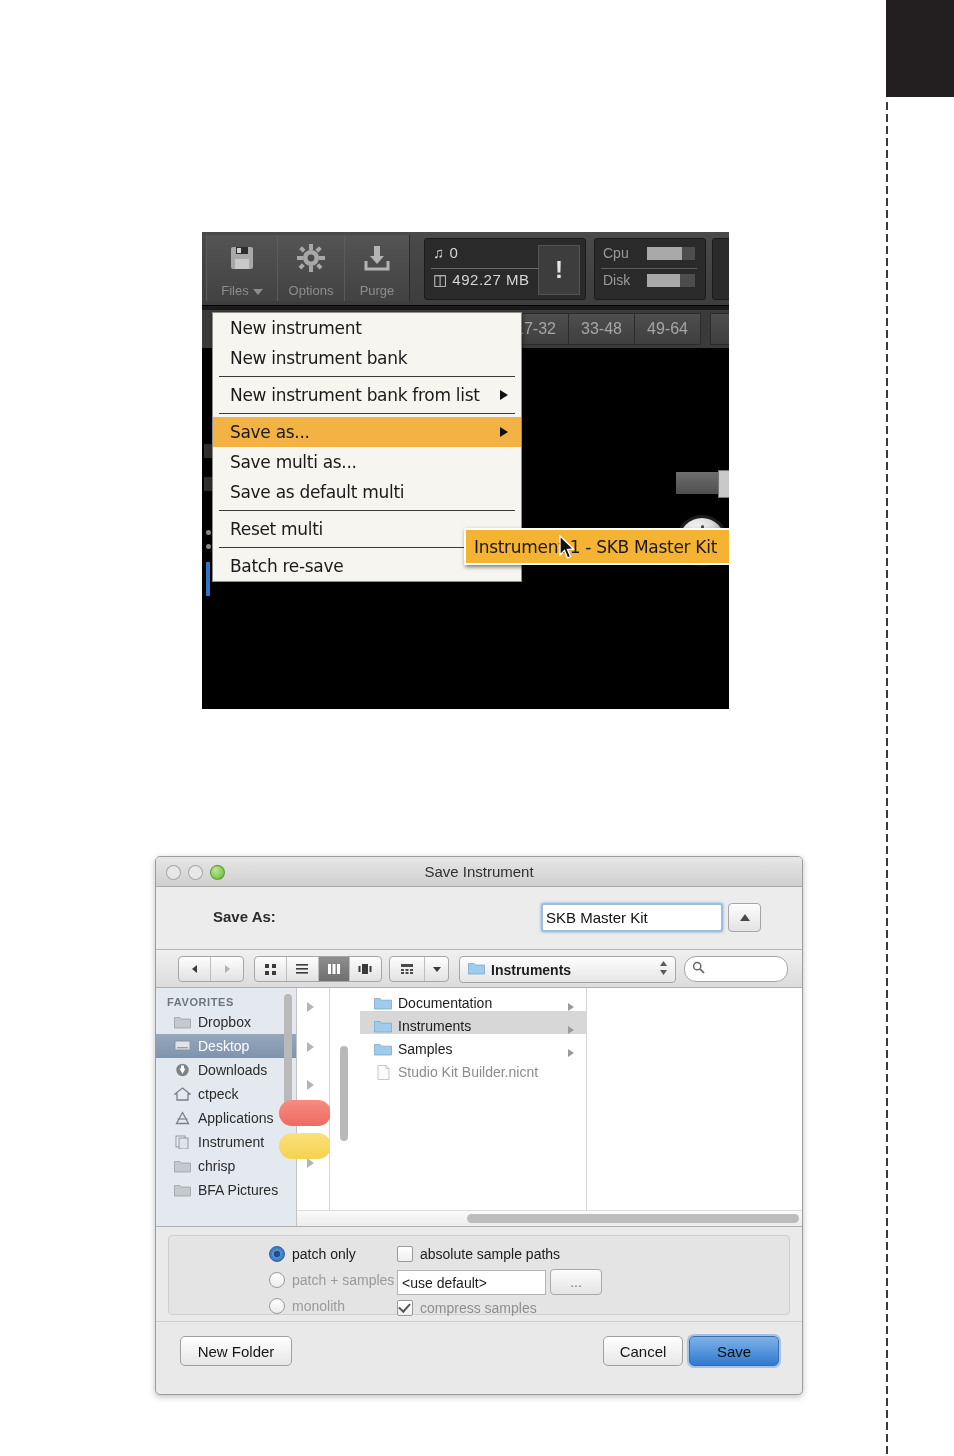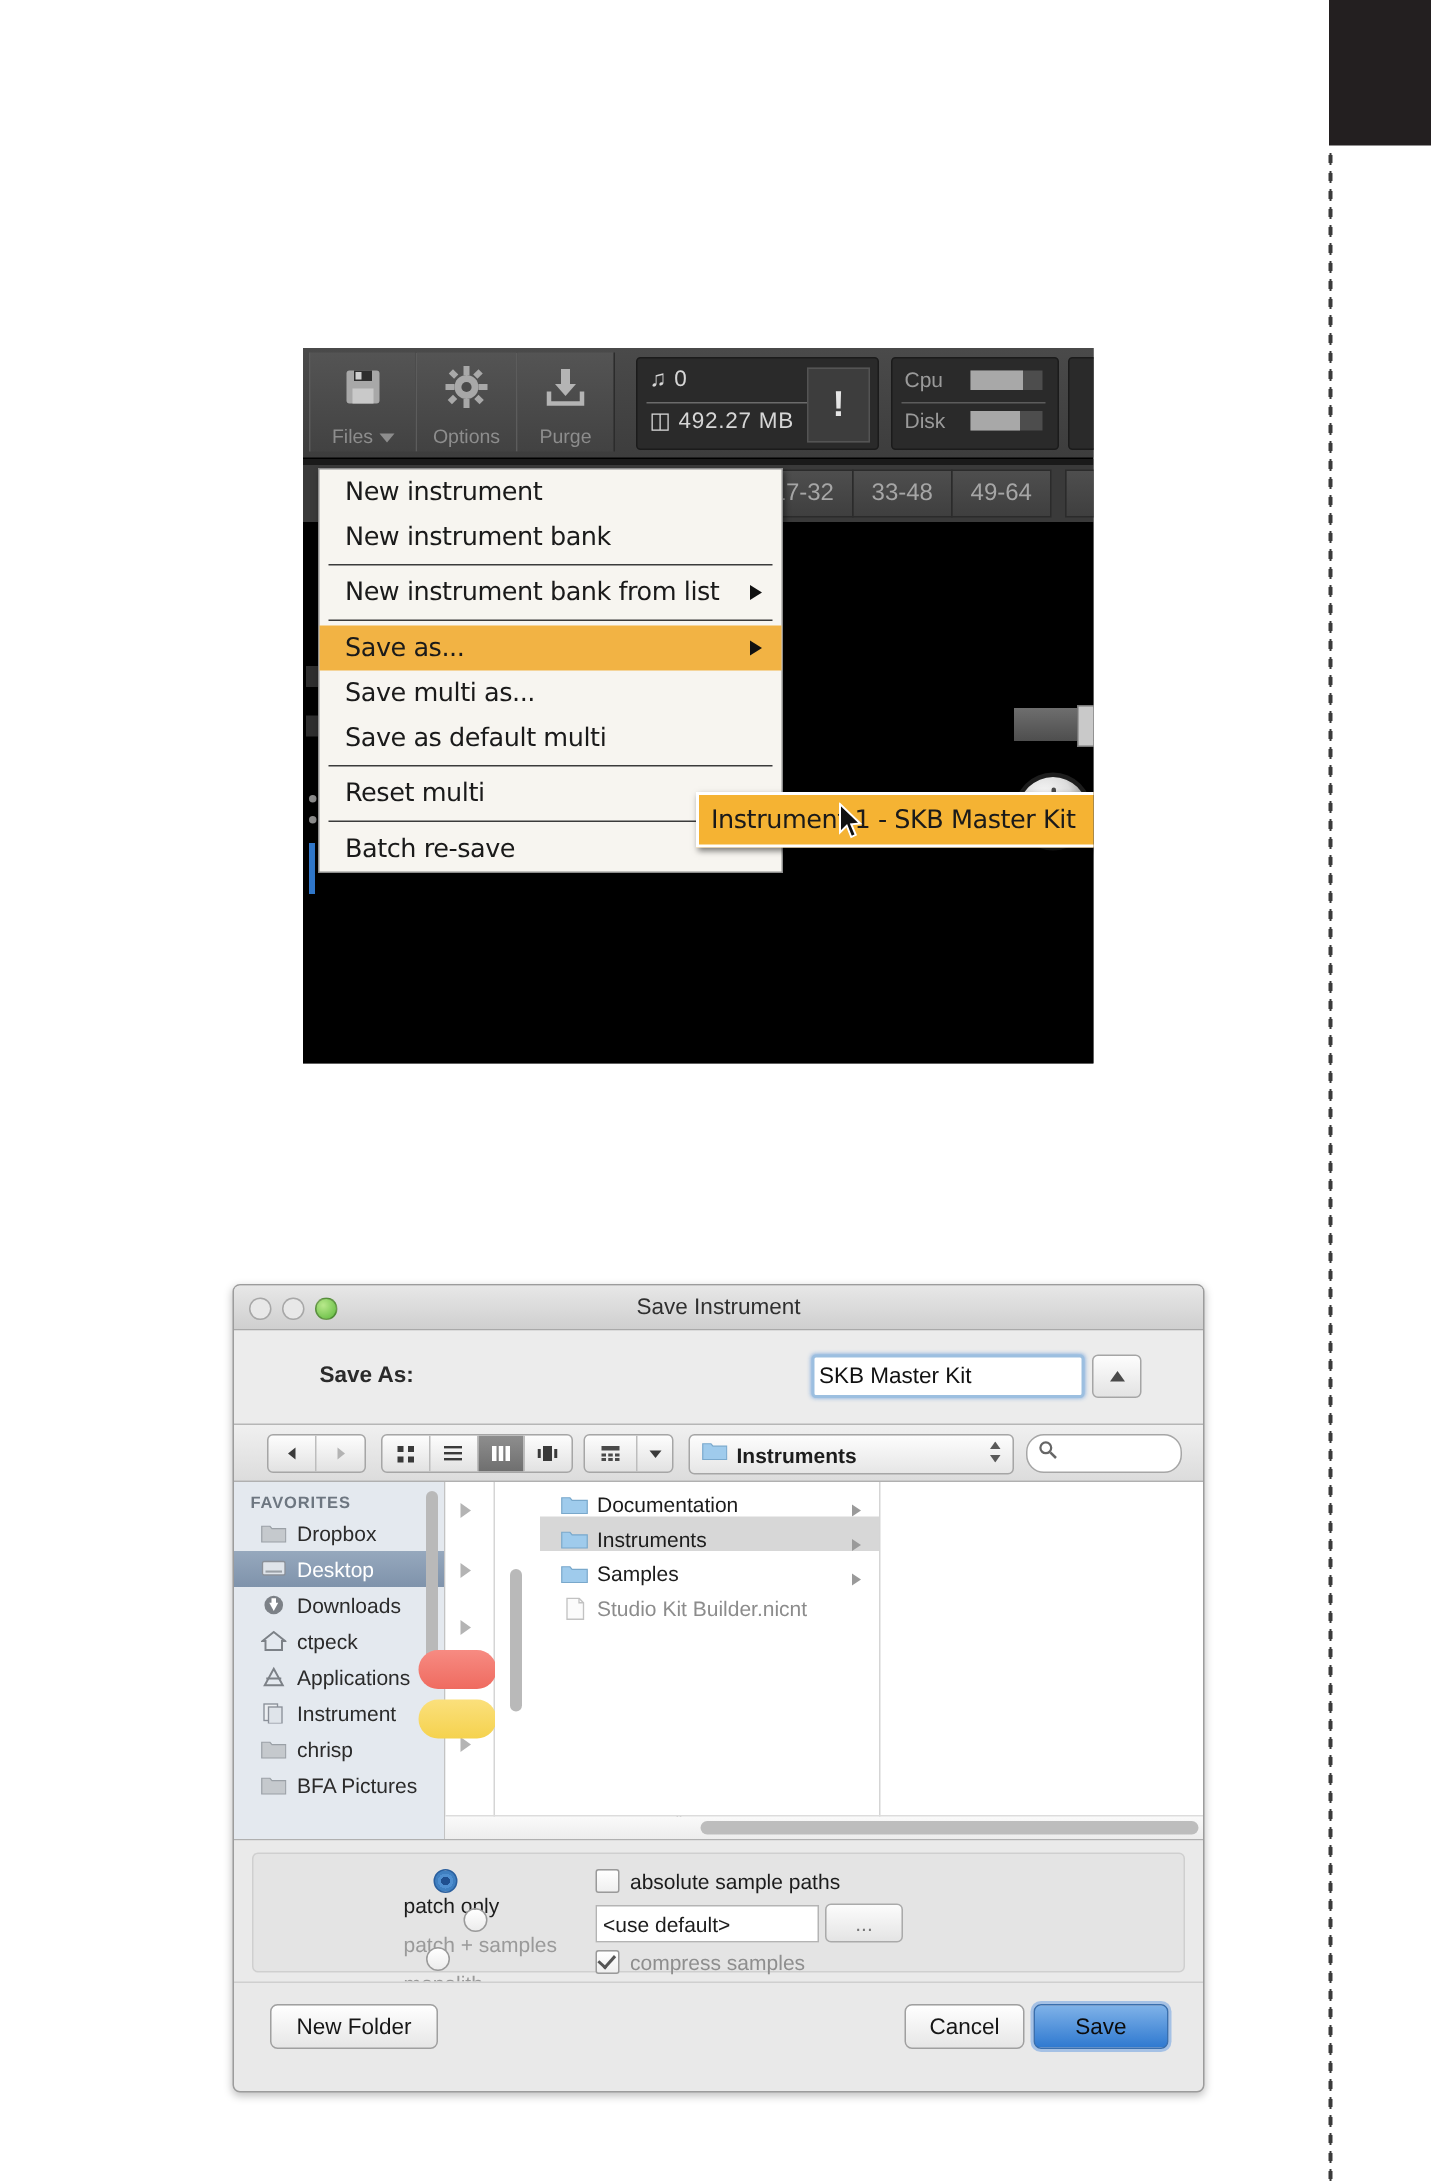--- a/index.html
+++ b/index.html
@@ -151,21 +151,21 @@
   .frow.dim{color:#8c8c8c;}
   .frow .fico{width:18px;height:15px;margin-right:6px;flex:0 0 auto;}
   .frow .disc{position:absolute;right:12px;width:0;height:0;border-top:4px solid transparent;border-bottom:4px solid transparent;border-left:6px solid #9a9a9a;}
   .col-scroll{position:absolute;left:10px;top:58px;width:8px;height:95px;background:#b9b9b9;border-radius:4px;}
   .grip{position:absolute;bottom:4px;font-size:12px;color:#9b9b9b;letter-spacing:-1px;}
   .hscroll{position:absolute;left:141px;bottom:0;right:0;height:15px;background:linear-gradient(#fafafa,#ededed);border-top:1px solid #dcdcdc;}
   .hthumb{position:absolute;left:170px;top:3px;width:332px;height:9px;background:#bdbdbd;border-radius:5px;}
 
   .opts{position:relative;height:94px;background:#eaeaea;}
   .opts-inner{position:absolute;left:12px;top:8px;right:12px;bottom:6px;background:#e4e4e4;border:1px solid #cfcfcf;border-radius:4px;}
-  .radio{position:absolute;display:flex;align-items:center;font-size:14px;color:#1c1c1c;flex-direction:column;}
+  .radio{position:absolute;display:flex;align-items:center;font-size:14px;color:#1c1c1c;}
   .radio.dis{color:#9a9a9a;}
   .rdot{width:14px;height:14px;border-radius:50%;border:1px solid #9a9a9a;background:linear-gradient(#fff,#ececec);margin-right:7px;position:relative;flex:0 0 auto;}
   .rdot.on{background:radial-gradient(circle at 50% 50%, #1f4f8f 0 3px, #4f8fd0 3px 5px, #3f7fc0 5px 100%);border-color:#2a5f9e;}
   .chk{position:absolute;display:flex;align-items:center;font-size:14px;color:#1c1c1c;}
   .chk.dis{color:#8e8e8e;}
   .cbox{width:14px;height:14px;border:1px solid #9a9a9a;border-radius:2px;background:linear-gradient(#fff,#efefef);margin-right:7px;position:relative;flex:0 0 auto;}
   .cbox.on:after{content:"";position:absolute;left:3px;top:0px;width:5px;height:9px;border:solid #555;border-width:0 2px 2px 0;transform:rotate(42deg);}
   .defbox{position:absolute;left:228px;top:34px;width:143px;height:23px;background:#fff;border:1px solid #b4b4b4;
     display:flex;align-items:center;padding-left:4px;font-size:14px;color:#1c1c1c;}
   .dots-btn{position:absolute;left:381px;top:33px;width:50px;height:24px;border:1px solid #aaa;border-radius:4px;

